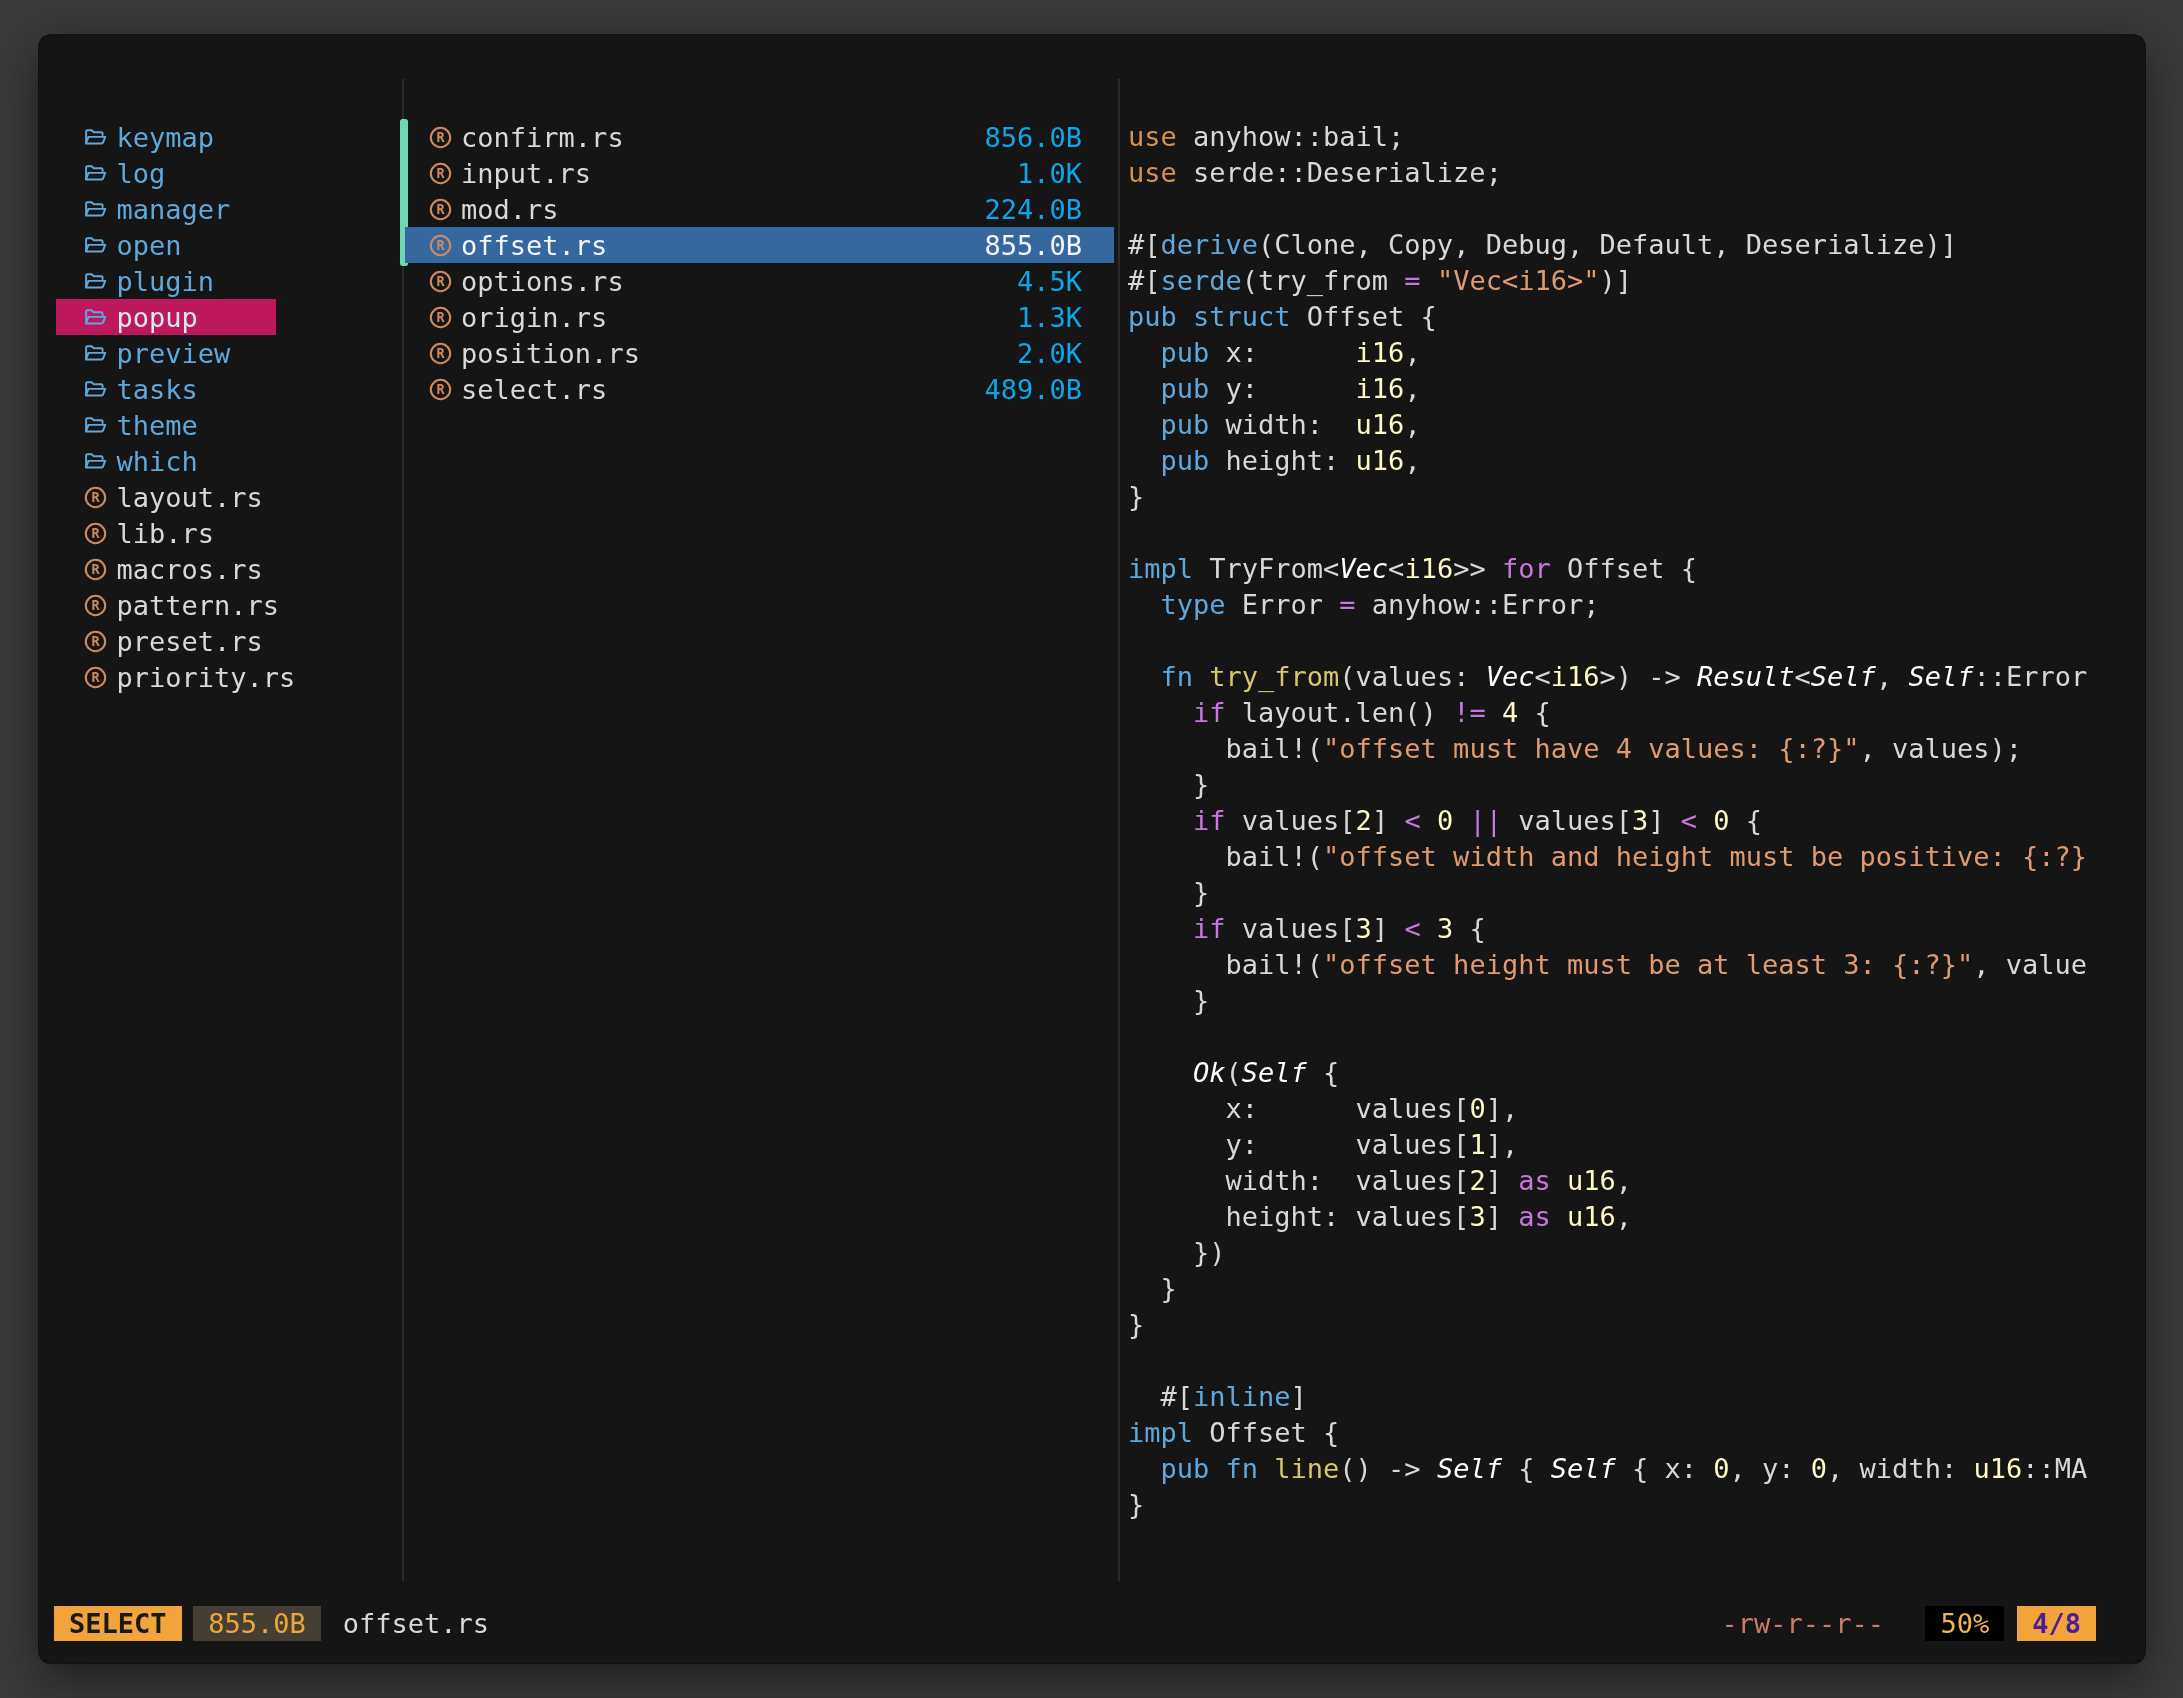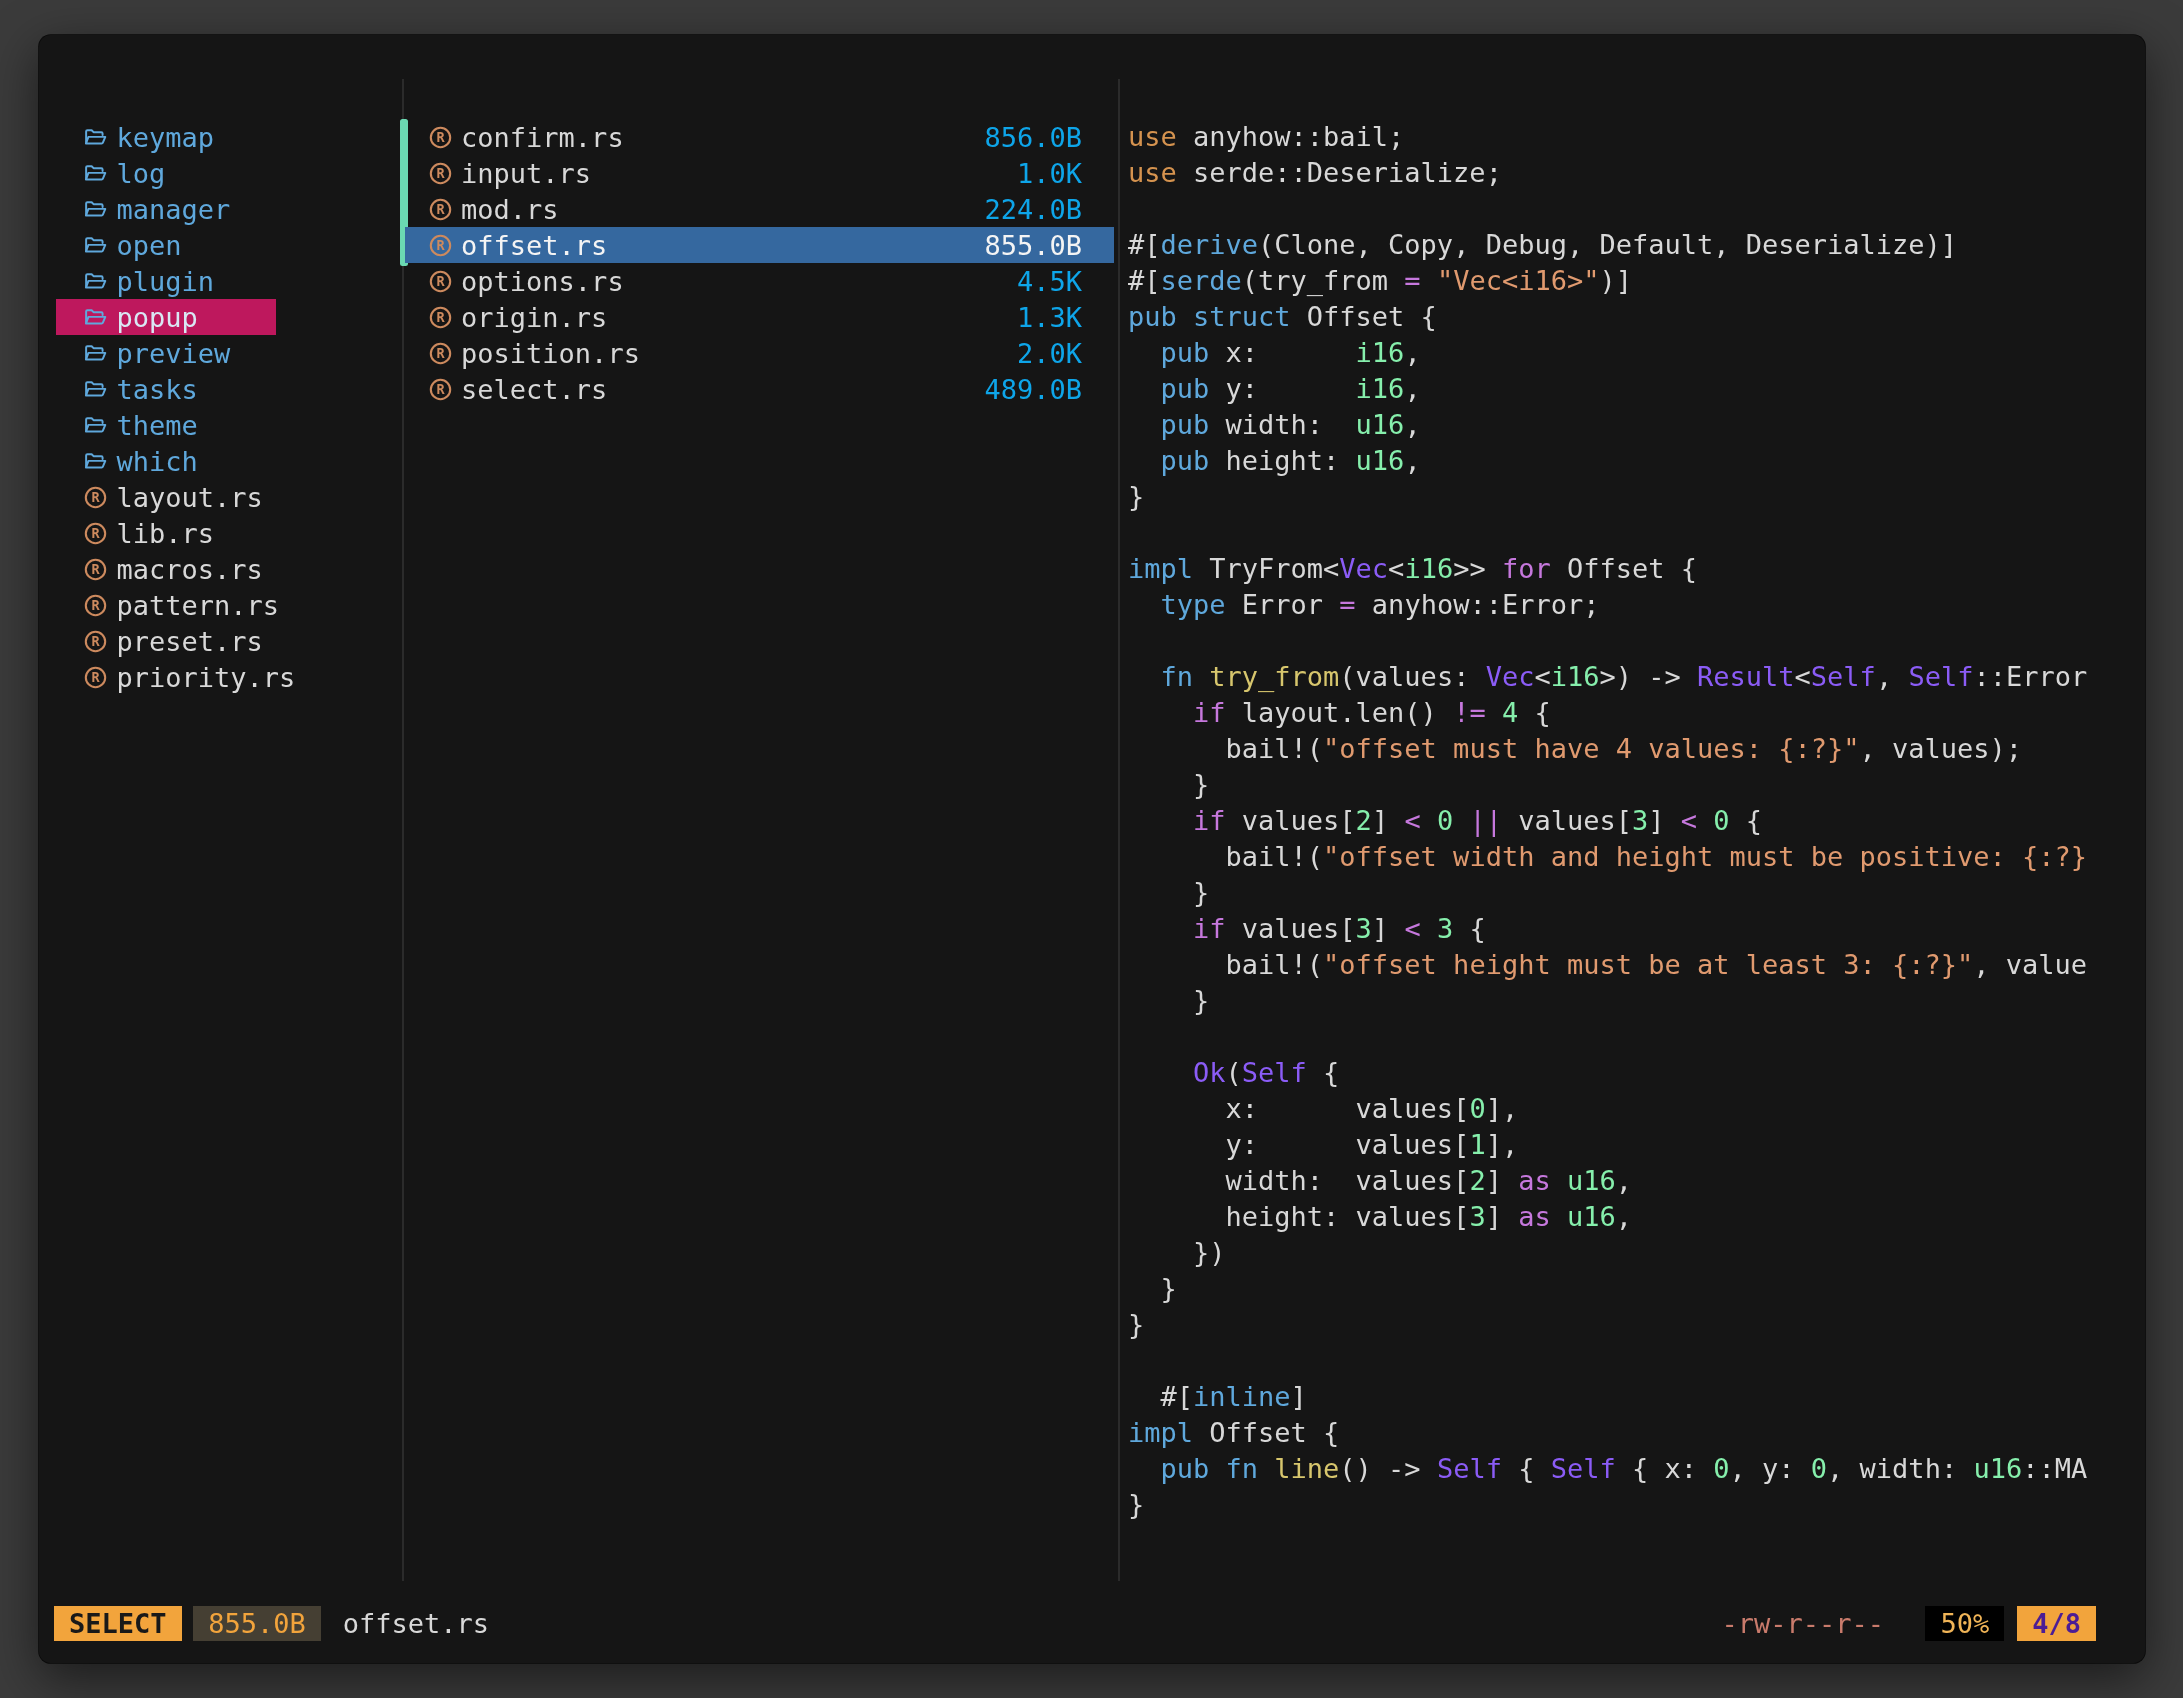--- a/index.html
+++ b/index.html
@@ -41,22 +41,22 @@
   #vline1{left:363px;}
   #vline2{left:1079px;}
 
   
   #preview{position:absolute;left:1089px;top:84px;width:1015px;height:1465px;overflow:hidden;}
   .code-line{height:36px;line-height:36px;white-space:pre;}
   .tok-w{color:#d8d8d8;}
   .tok-kw{color:#5fa8dc;}
   .tok-kw2{color:#d5934f;}
   .tok-op{color:#c678dd;}
-  .tok-num{color:#86efac;}
-  .tok-ty{color:#8b5cf6;}
+  .tok-num{color:#fef9c3;}
+  .tok-ty{color:#ffffff;font-style:italic;}
   .tok-str{color:#e09a6f;}
   .tok-fn{color:#d7c66d;}
 
   
   #statusbar{
     position:absolute;left:0;right:12px;bottom:20px;height:39px;
     display:flex;align-items:center;padding:0 37px 0 15px;
   }
   .badge{display:inline-flex;align-items:center;height:35px;padding:0 15px;}
   .badge-mode{background:#f2a43c;color:#191919;font-weight:bold;}

